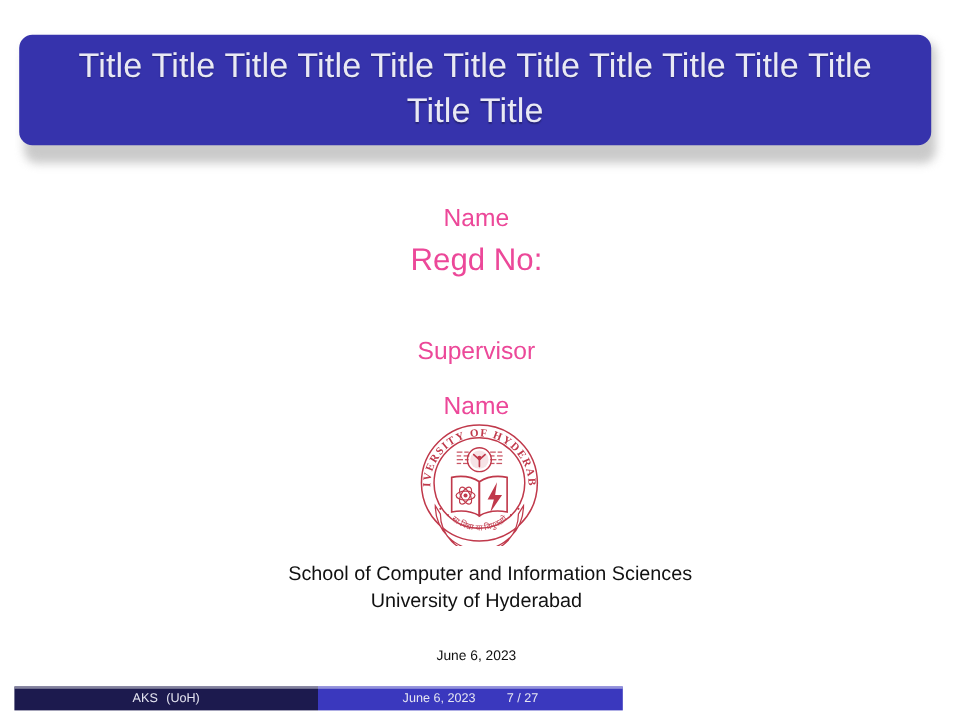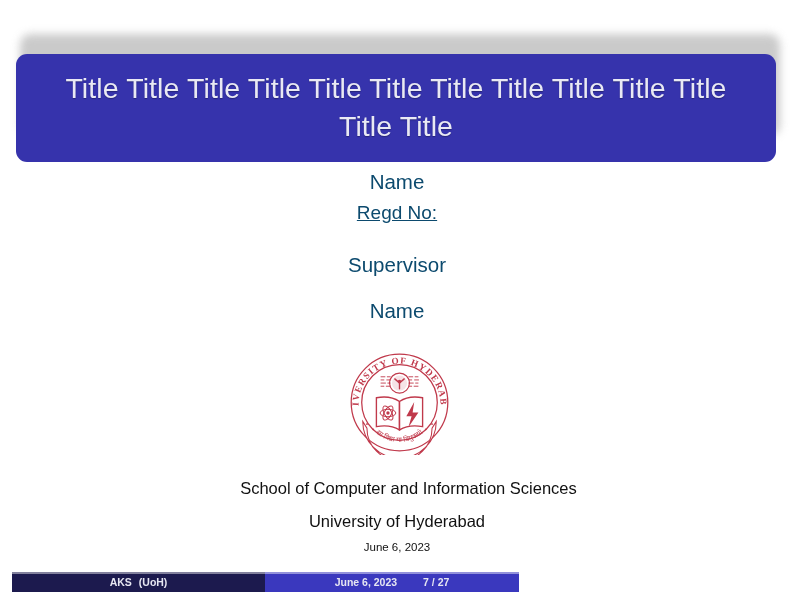--- a/index.html
+++ b/index.html
@@ -37,64 +37,62 @@
     border-radius: 11px;
     background: #b9b9b9;
     filter: blur(4px);
     opacity: 0.75;
   }
   .titlebox {
     position: absolute;
     left: 0;
     top: 0;
     width: 760px;
-    height: 108px;
+    height: 92px;
     border-radius: 11px;
     background: #3633AC;
     display: flex;
     align-items: center;
     justify-content: center;
     box-sizing: border-box;
     padding: 15px 22px;
-    margin-top: 25px;
   }
   .title-text {
     color: #e9e9f4;
     font-size: 28.5px;
     line-height: 1.33;
     text-align: center;
     letter-spacing: 0.1px;
     font-weight: normal;
     text-shadow: 0 1px 1px rgba(20,20,60,0.45);
   }
 
   
   .authors {
     position: absolute;
     left: 0;
     top: 172px;
     width: 794px;
     text-align: center;
-    color: #0c4a6e;
+    color: #ec4899;
   }
   .author-name {
     font-size: 20.5px;
     line-height: 1.0;
     margin: 0 0 10px 0;
   }
   .author-regd {
-    font-size: 19px;
+    font-size: 26px;
     line-height: 1.0;
     margin: 0;
-    text-decoration: underline;
   }
   .supervisor-label {
     font-size: 20.5px;
     line-height: 1.0;
-    margin: 33px 0 0 0;
+    margin: 54px 0 0 0;
   }
   .supervisor-name {
     font-size: 20.5px;
     line-height: 1.0;
     margin: 26px 0 0 0;
   }
 
   
   .logo-wrap {
     position: absolute;
@@ -114,21 +112,21 @@
     position: absolute;
     left: 0;
     top: 466px;
     width: 794px;
     text-align: center;
     color: #111111;
   }
   .institute-line1 {
     font-size: 16.5px;
     line-height: 1.25;
-    margin: 12px;
+    margin: 2px;
     padding-left: 23px;
   }
   .institute-line2 {
     font-size: 16.5px;
     line-height: 1.25;
     margin: 0;
   }
 
   
   .date-main {
@@ -154,21 +152,20 @@
   .footer-seg {
     height: 20px;
     position: relative;
     display: flex;
     align-items: center;
     justify-content: center;
     color: #e6e6f2;
     font-size: 10.5px;
     box-sizing: border-box;
     overflow: hidden;
-    font-weight: bold;
   }
   .footer-seg::before {
     content: "";
     position: absolute;
     left: 0; right: 0; top: 0;
     height: 2px;
     background: rgba(255,255,255,0.45);
   }
   .seg-left {
     width: 253px;

